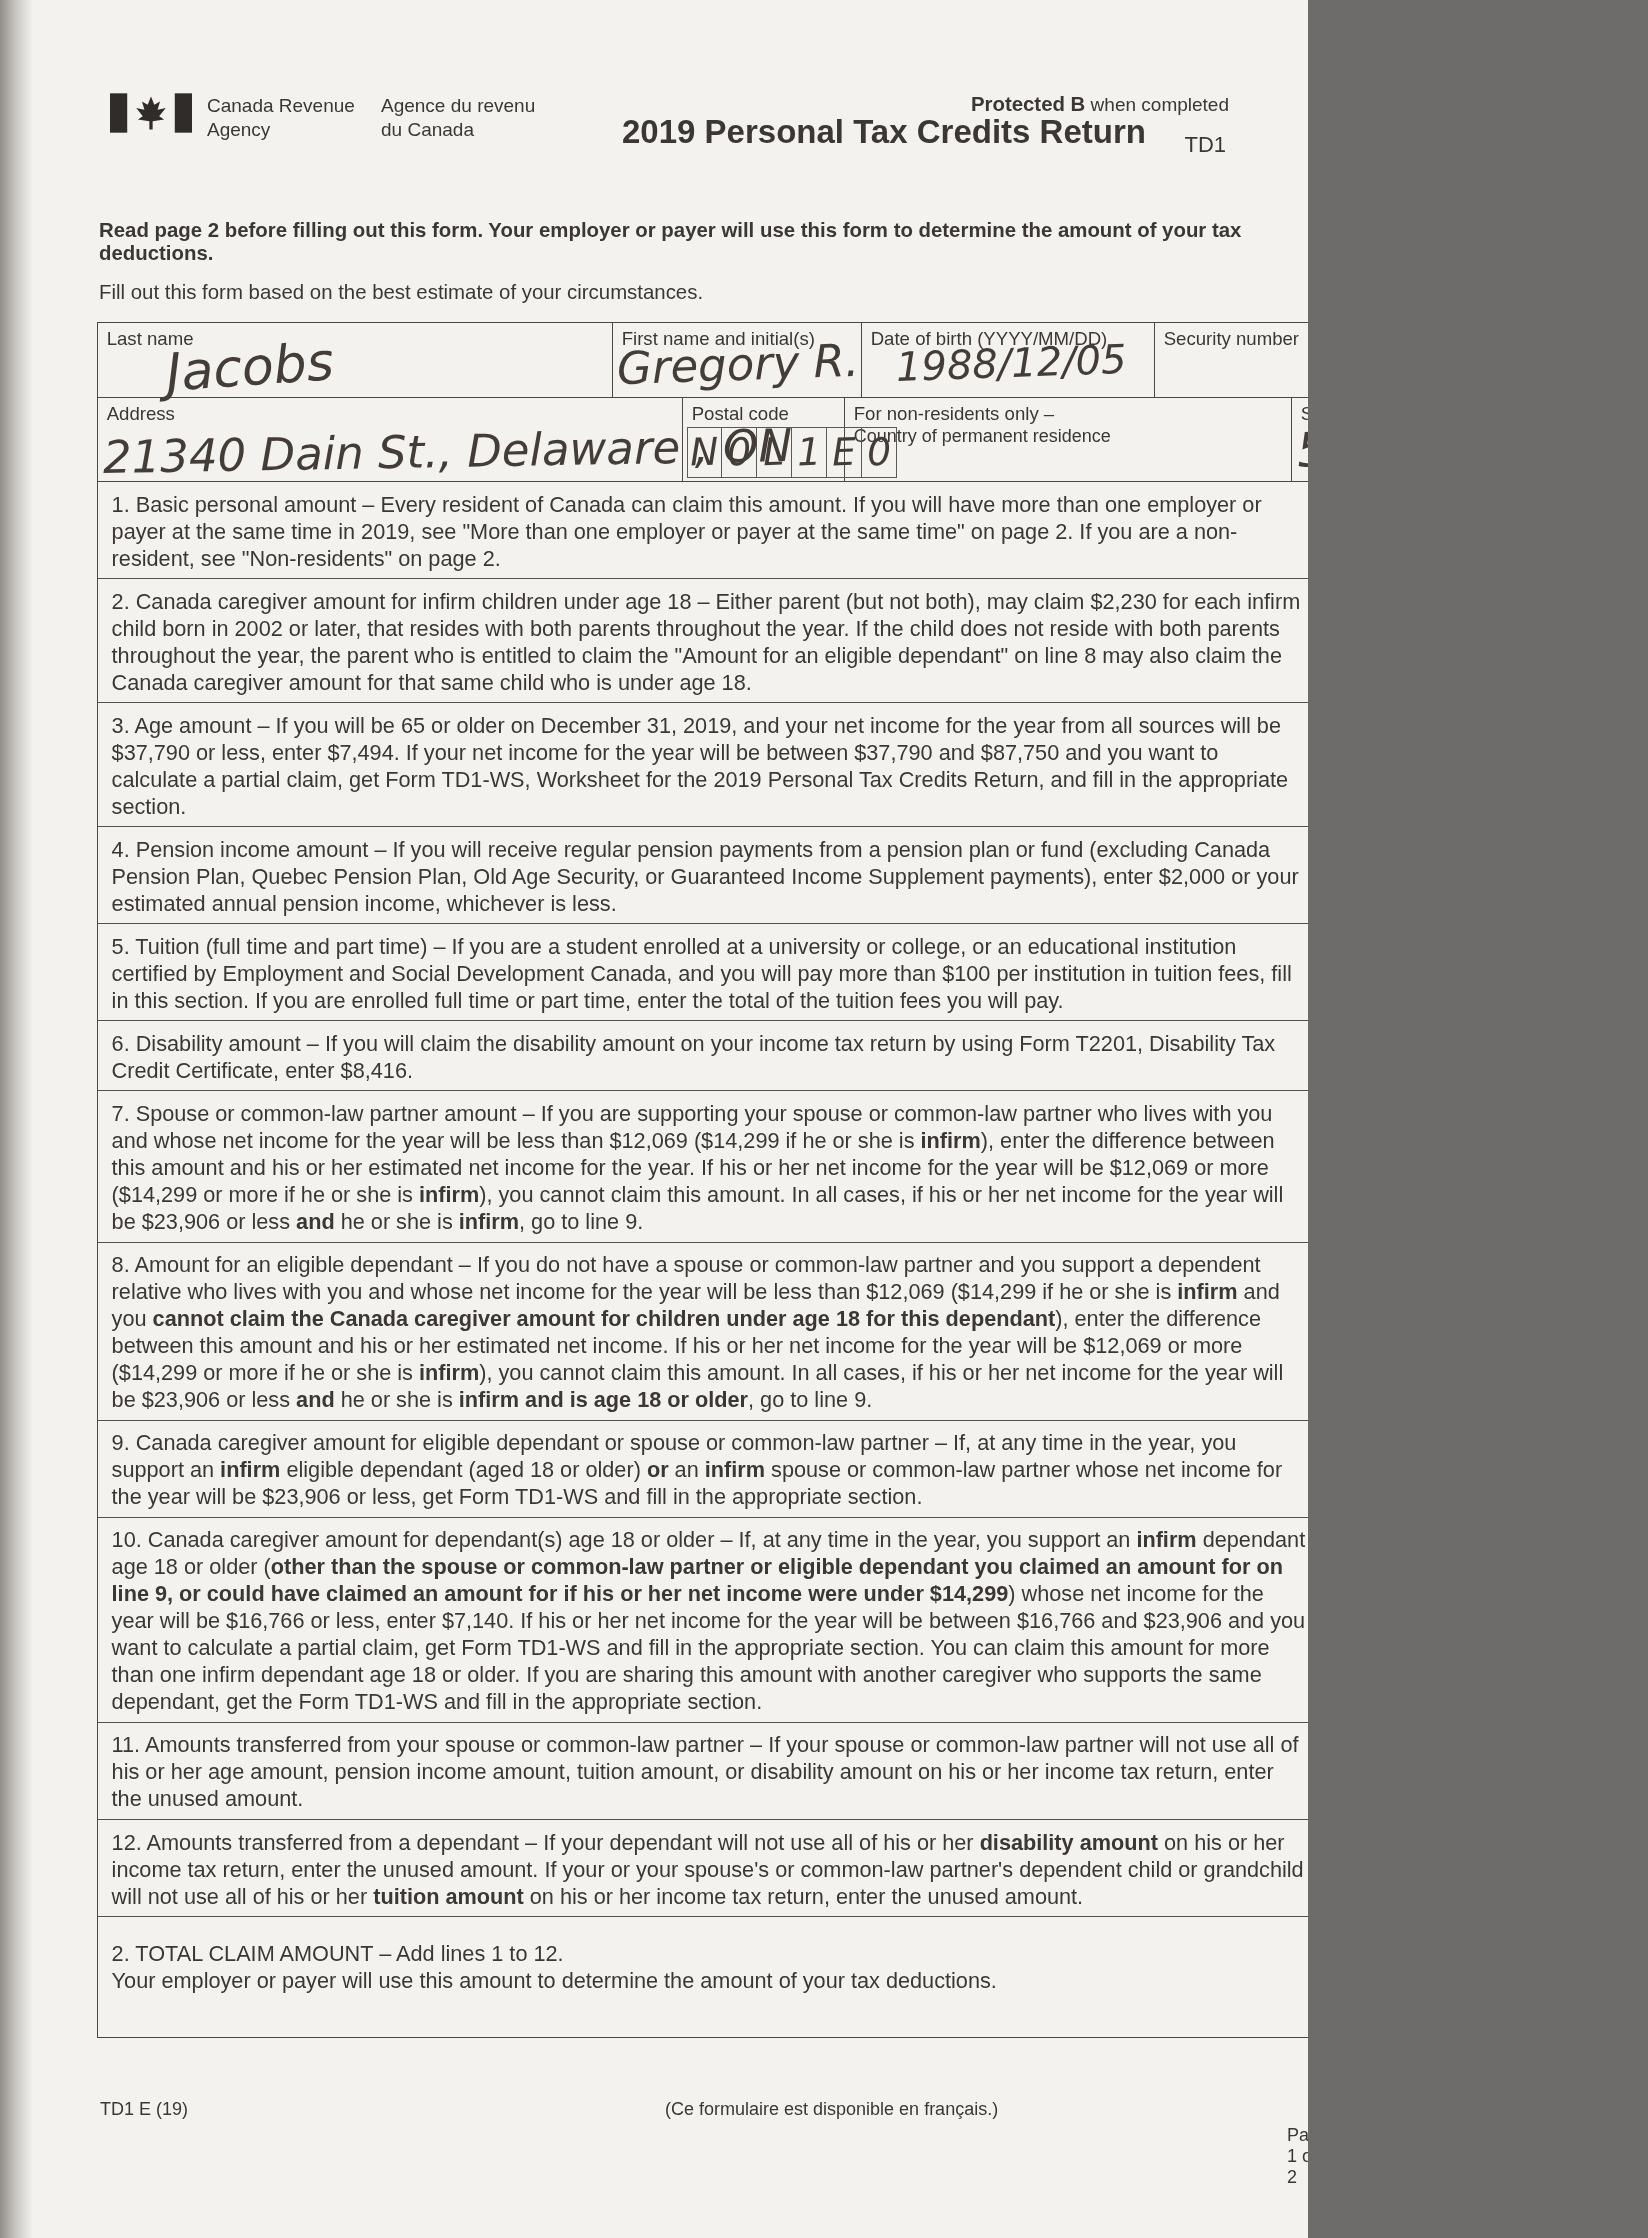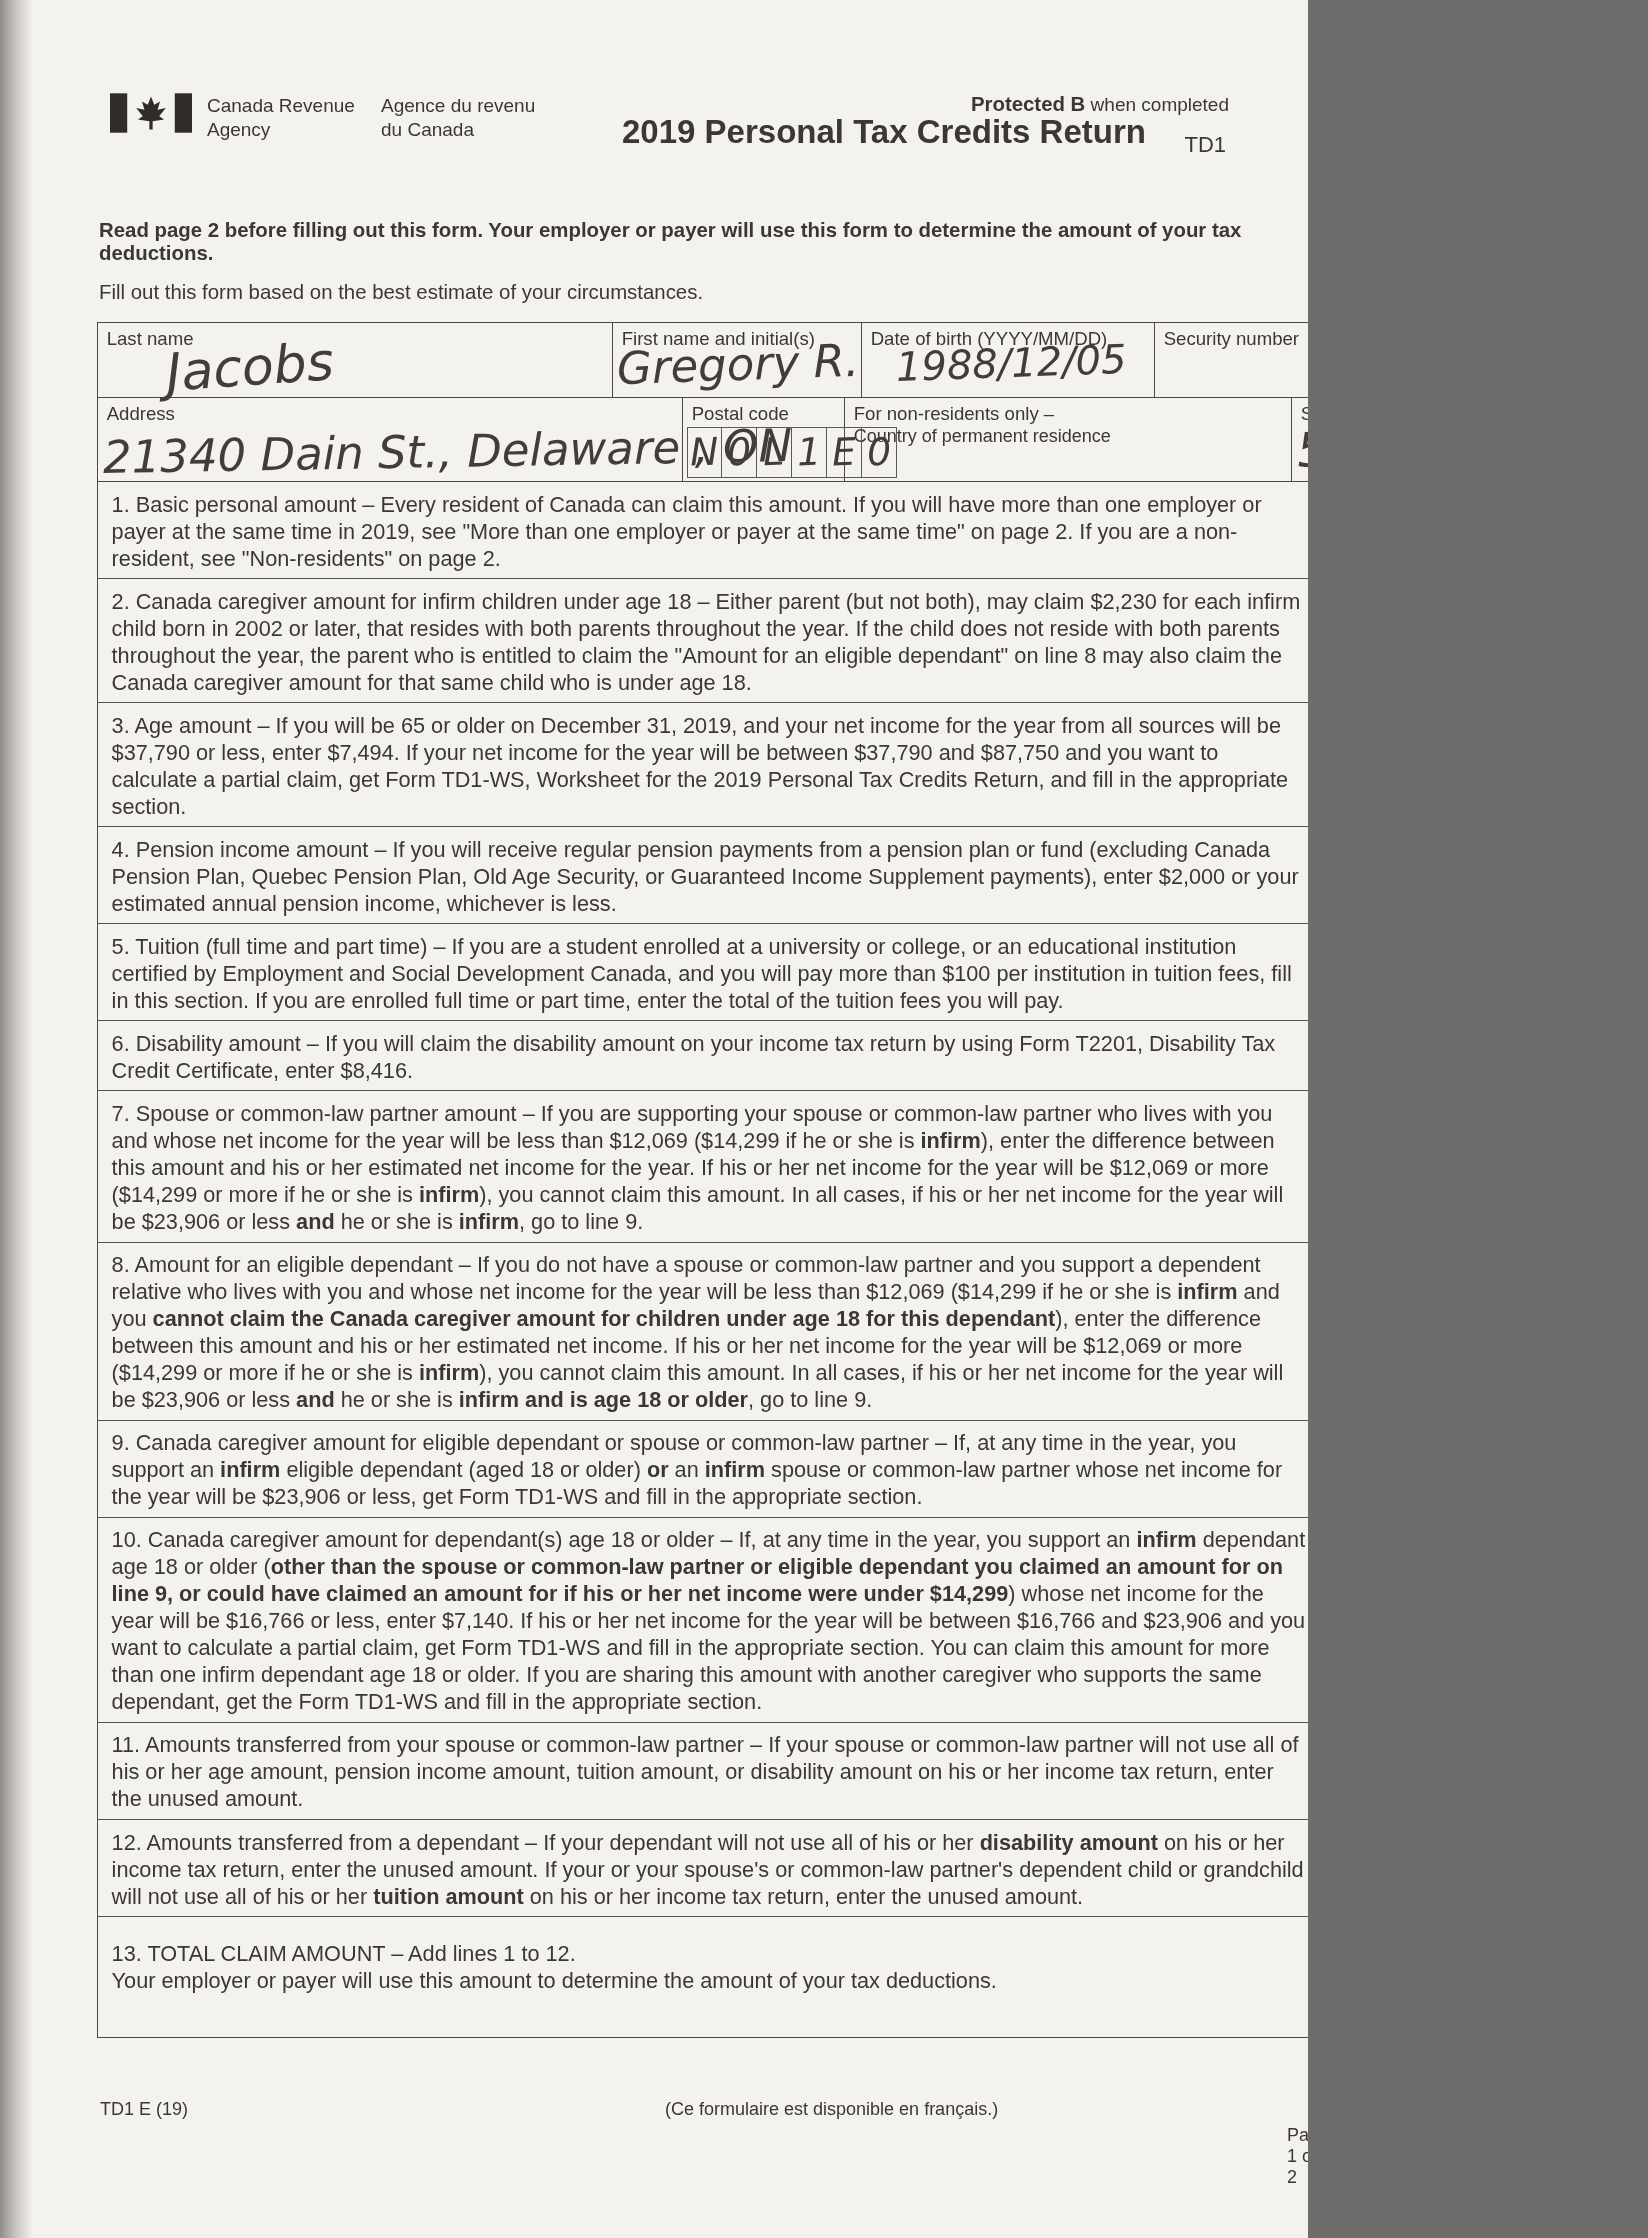--- a/index.html
+++ b/index.html
@@ -234,21 +234,21 @@
     <div class="sec-body"><span class="sec-title">11. Amounts transferred from your spouse or common-law partner</span> – If your spouse or common-law partner will not use all of his or her age amount, pension income amount, tuition amount, or disability amount on his or her income tax return, enter the unused amount.</div>
     <div class="amount-line"></div>
 
   </div>
         <div class="section">
     <div class="sec-body"><span class="sec-title">12. Amounts transferred from a dependant</span> – If your dependant will not use all of his or her <b>disability amount</b> on his or her income tax return, enter the unused amount. If your or your spouse's or common-law partner's dependent child or grandchild will not use all of his or her <b>tuition amount</b> on his or her income tax return, enter the unused amount.</div>
     <div class="amount-line"></div>
 
   </div>
         <div class="section last">
-    <div class="sec-body"><span class="sec-title">13. TOTAL CLAIM AMOUNT</span> – Add lines 1 to 12.<br>Your employer or payer will use this amount to determine the amount of your tax deductions.</div>
+    <div class="sec-body"><span class="sec-title">2. TOTAL CLAIM AMOUNT</span> – Add lines 1 to 12.<br>Your employer or payer will use this amount to determine the amount of your tax deductions.</div>
 
     <div class="handbox">
       <span class="hand">12,069</span>
     </div>
   </div>
       </div>
   </div>
 
   <div class="footer-item f-left">TD1 E (19)</div>
   <div class="footer-item f-center">(Ce formulaire est disponible en français.)</div>

